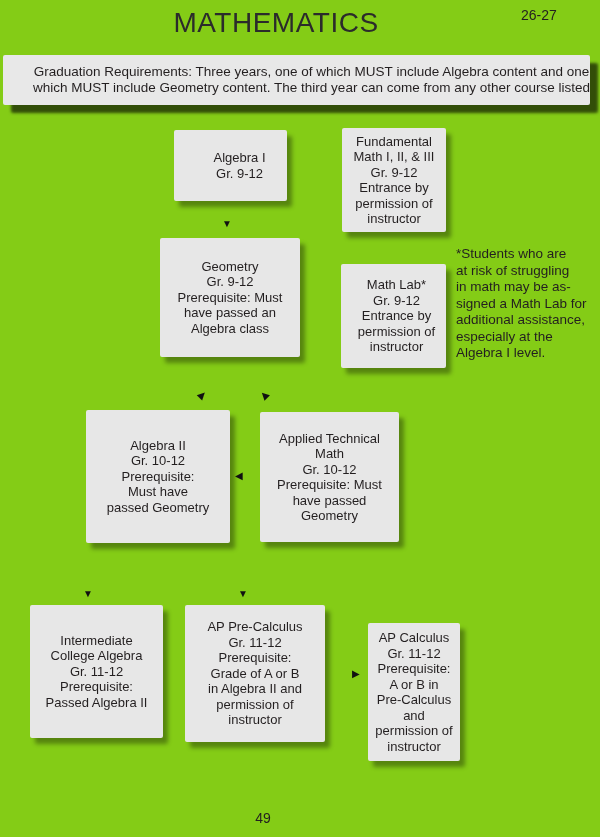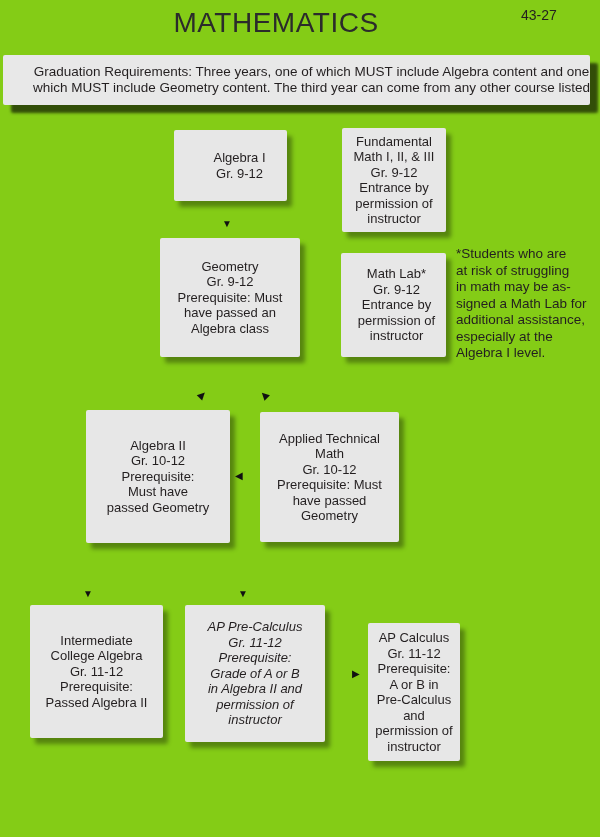--- a/index.html
+++ b/index.html
@@ -79,21 +79,21 @@
     text-align: center;
     font-size: 14px;
   }
 </style>
 </head>
 <body>
 
 <div class="page">
 
   <div class="title">MATHEMATICS</div>
-  <div class="page-ref">43-27</div>
+  <div class="page-ref">26-27</div>
 
   <div class="banner">
     <div class="banner-text">Graduation Requirements: Three years, one of which MUST include Algebra content and one
 which MUST include Geometry content. The third year can come from any other course listed</div>
   </div>
 
   <div class="box" style="left:174px; top:130px; width:113px; height:71px;padding-left:18px;">
     <span class="box-text">Algebra I
 Gr. 9-12</span>
   </div>
@@ -108,21 +108,21 @@
 
   <span class="arrow" style="left:222px; top:219px;">▼</span>
 
   <div class="box" style="left:160px; top:238px; width:140px; height:119px;">
     <span class="box-text">Geometry
 Gr. 9-12
 Prerequisite: Must
 have passed an
 Algebra class</span>
   </div>
-  <div class="box" style="left:341px; top:253px; width:105px; height:104px;padding-left:6px;">
+  <div class="box" style="left:341px; top:264px; width:105px; height:104px;padding-left:6px;">
     <span class="box-text">Math Lab*
 Gr. 9-12
 Entrance by
 permission of
 instructor</span>
   </div>
 
   <div class="footnote">*Students who are
 at risk of struggling
 in math may be as-
@@ -155,21 +155,21 @@
   <span class="arrow" style="left:83px; top:589px;">▼</span>
   <span class="arrow" style="left:238px; top:589px;">▼</span>
 
   <div class="box" style="left:30px; top:605px; width:133px; height:133px;">
     <span class="box-text">Intermediate
 College Algebra
 Gr. 11-12
 Prerequisite:
 Passed Algebra II</span>
   </div>
-  <div class="box" style="left:185px; top:605px; width:140px; height:137px;font-style:italic;">
+  <div class="box" style="left:185px; top:605px; width:140px; height:137px;">
     <span class="box-text">AP Pre-Calculus
 Gr. 11-12
 Prerequisite:
 Grade of A or B
 in Algebra II and
 permission of
 instructor</span>
   </div>
 
   <span class="arrow" style="left:352px; top:669px;">▶</span>
@@ -178,14 +178,15 @@
     <span class="box-text">AP Calculus
 Gr. 11-12
 Prerequisite:
 A or B in
 Pre-Calculus
 and
 permission of
 instructor</span>
   </div>
 
+  <div class="page-number">49</div>
 
 </div>
 
 </body></html>

